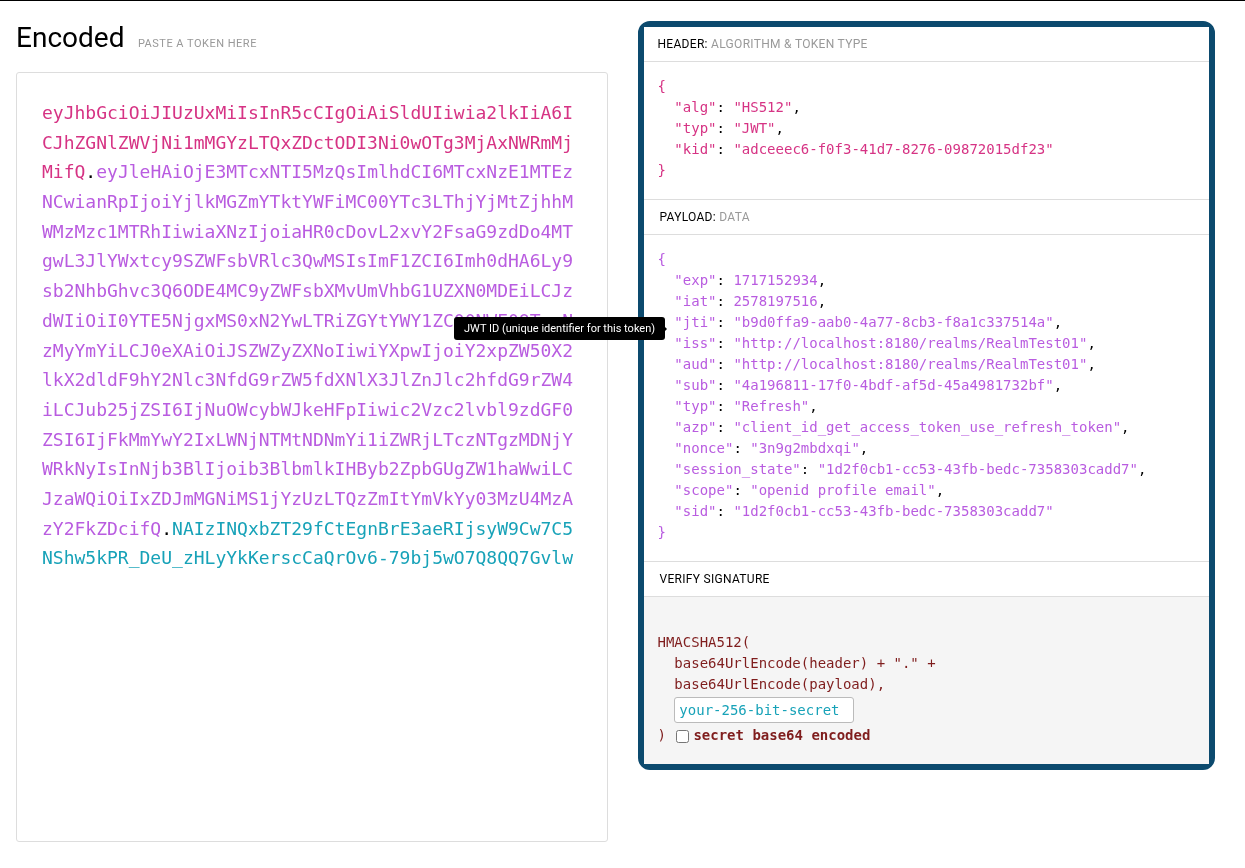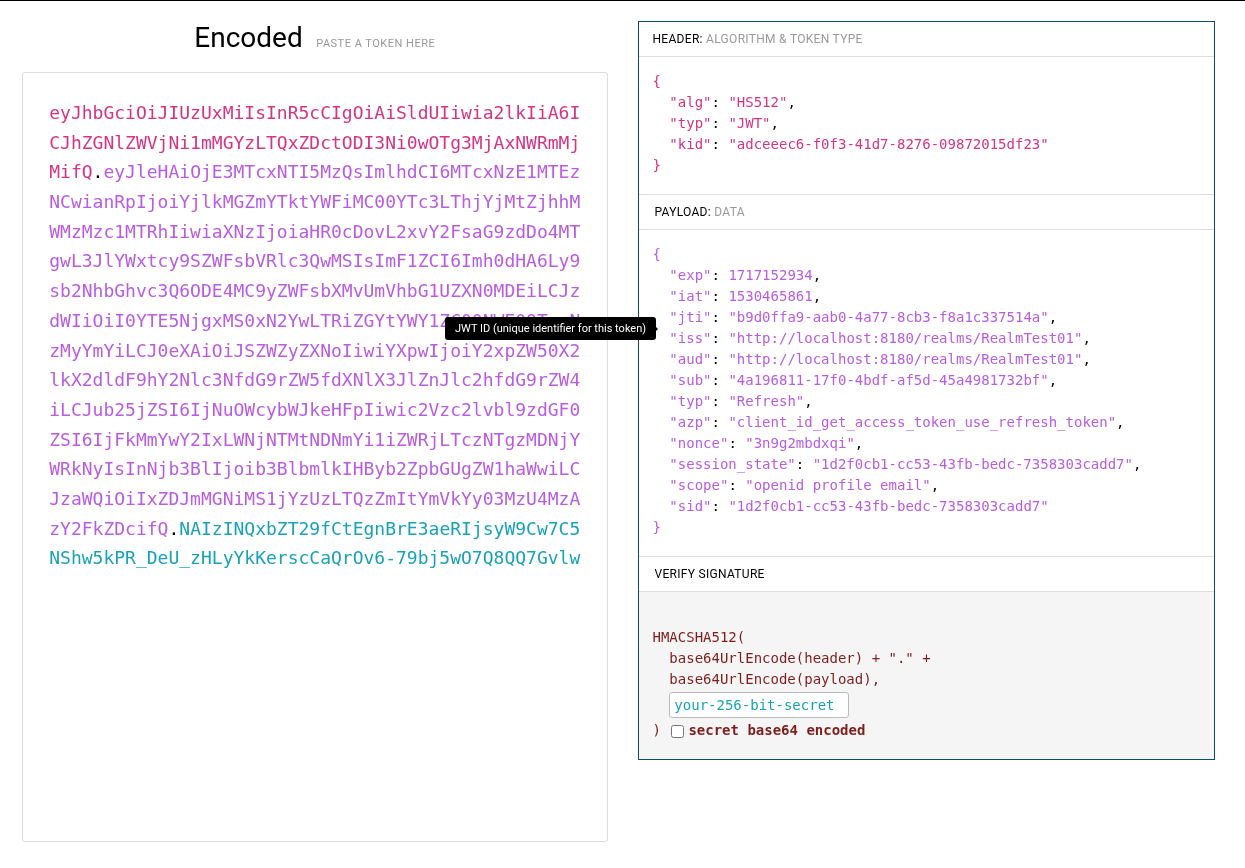--- a/index.html
+++ b/index.html
@@ -5,21 +5,21 @@
   * { box-sizing: border-box; }
   body {
     margin: 0;
     font-family: -apple-system, BlinkMacSystemFont, "Segoe UI", Roboto, sans-serif;
     background: #fff;
     color: #000;
     font-size: 14px;
   }
   .top-border { border-top: 1px solid #000; }
   .container { display: flex; padding: 0 0 10px 0; }
-  .left-panel { width: 50%; padding: 20px 15px 20px 22px; text-align: center; }
+  .left-panel { width: 50%; padding: 20px 15px 20px 16px; }
   .right-panel { width: 50%; padding: 20px 30px 20px 15px; }
   .panel-header { margin-bottom: 18px; }
   .panel-title {
     font-size: 28px;
     font-weight: 400;
     color: #000;
     display: inline;
     margin-right: 10px;
   }
   .panel-subtitle {
@@ -36,22 +36,22 @@
     font-size: 18px;
     line-height: 1.65;
     word-break: break-all;
     min-height: 770px;
   }
   .tok-header { color: #d63384; }
   .tok-payload { color: #b95ce0; }
   .tok-sig { color: #17a2b8; }
   .tok-dot { color: #000; }
   .decoded-box {
-    border: 1px solid #0c4a6e;
-    border-radius: 0;
+    border: 6px solid #0c4a6e;
+    border-radius: 12px;
   }
   .section-header {
     padding: 10px 14px;
     font-size: 12px;
     border-bottom: 1px solid #ddd;
     background: #fff;
     letter-spacing: 0.3px;
   }
   .section-header + .section-body { }
   .section-body {
@@ -108,21 +108,21 @@
 <div class="container">
   <div class="left-panel">
     <div class="panel-header">
       <span class="panel-title">Encoded</span>
       <span class="panel-subtitle">PASTE A TOKEN HERE</span>
     </div>
     <div class="encoded-wrapper">
       <div class="encoded-box">
         <span class="tok-header">eyJhbGciOiJIUzUxMiIsInR5cCIgOiAiSldUIiwia2lkIiA6ICJhZGNlZWVjNi1mMGYzLTQxZDctODI3Ni0wOTg3MjAxNWRmMjMifQ</span><span class="tok-dot">.</span><span class="tok-payload">eyJleHAiOjE3MTcxNTI5MzQsImlhdCI6MTcxNzE1MTEzNCwianRpIjoiYjlkMGZmYTktYWFiMC00YTc3LThjYjMtZjhhMWMzMzc1MTRhIiwiaXNzIjoiaHR0cDovL2xvY2FsaG9zdDo4MTgwL3JlYWxtcy9SZWFsbVRlc3QwMSIsImF1ZCI6Imh0dHA6Ly9sb2NhbGhvc3Q6ODE4MC9yZWFsbXMvUmVhbG1UZXN0MDEiLCJzdWIiOiI0YTE5NjgxMS0xN2YwLTRiZGYtYWY1ZC00NWE0OTgxNzMyYmYiLCJ0eXAiOiJSZWZyZXNoIiwiYXpwIjoiY2xpZW50X2lkX2dldF9hY2Nlc3NfdG9rZW5fdXNlX3JlZnJlc2hfdG9rZW4iLCJub25jZSI6IjNuOWcybWJkeHFpIiwic2Vzc2lvbl9zdGF0ZSI6IjFkMmYwY2IxLWNjNTMtNDNmYi1iZWRjLTczNTgzMDNjYWRkNyIsInNjb3BlIjoib3BlbmlkIHByb2ZpbGUgZW1haWwiLCJzaWQiOiIxZDJmMGNiMS1jYzUzLTQzZmItYmVkYy03MzU4MzAzY2FkZDcifQ</span><span class="tok-dot">.</span><span class="tok-sig">NAIzINQxbZT29fCtEgnBrE3aeRIjsyW9Cw7C5NShw5kPR_DeU_zHLyYkKerscCaQrOv6-79bj5wO7Q8QQ7Gvlw</span>
       </div>
-      <div class="tooltip" style="top:245px; left:423px;">JWT ID (unique identifier for this token)</div>
+      <div class="tooltip" style="top:245px; left:438px;">JWT ID (unique identifier for this token)</div>
     </div>
   </div>
 
   <div class="right-panel">
 
     <div class="decoded-box">
 
       <div class="section-header">
         <span class="hdr-key">HEADER:</span>
         <span class="hdr-label">ALGORITHM &amp; TOKEN TYPE</span>
@@ -132,21 +132,21 @@
   <span class="k">"typ"</span>: <span class="v">"JWT"</span>,
   <span class="k">"kid"</span>: <span class="v">"adceeec6-f0f3-41d7-8276-09872015df23"</span>
 <span class="b">}</span></div>
 
       <div class="section-header section-divider">
         <span class="hdr-key">PAYLOAD:</span>
         <span class="hdr-label">DATA</span>
       </div>
       <div class="section-body c-payload" id="payload-json"><span class="b">{</span>
   <span class="k">"exp"</span>: <span class="v">1717152934</span>,
-  <span class="k">"iat"</span>: <span class="v">1530465861</span>,
+  <span class="k">"iat"</span>: <span class="v">2578197516</span>,
   <span class="k">"jti"</span>: <span class="v">"b9d0ffa9-aab0-4a77-8cb3-f8a1c337514a"</span>,
   <span class="k">"iss"</span>: <span class="v">"http://localhost:8180/realms/RealmTest01"</span>,
   <span class="k">"aud"</span>: <span class="v">"http://localhost:8180/realms/RealmTest01"</span>,
   <span class="k">"sub"</span>: <span class="v">"4a196811-17f0-4bdf-af5d-45a4981732bf"</span>,
   <span class="k">"typ"</span>: <span class="v">"Refresh"</span>,
   <span class="k">"azp"</span>: <span class="v">"client_id_get_access_token_use_refresh_token"</span>,
   <span class="k">"nonce"</span>: <span class="v">"3n9g2mbdxqi"</span>,
   <span class="k">"session_state"</span>: <span class="v">"1d2f0cb1-cc53-43fb-bedc-7358303cadd7"</span>,
   <span class="k">"scope"</span>: <span class="v">"openid profile email"</span>,
   <span class="k">"sid"</span>: <span class="v">"1d2f0cb1-cc53-43fb-bedc-7358303cadd7"</span>

